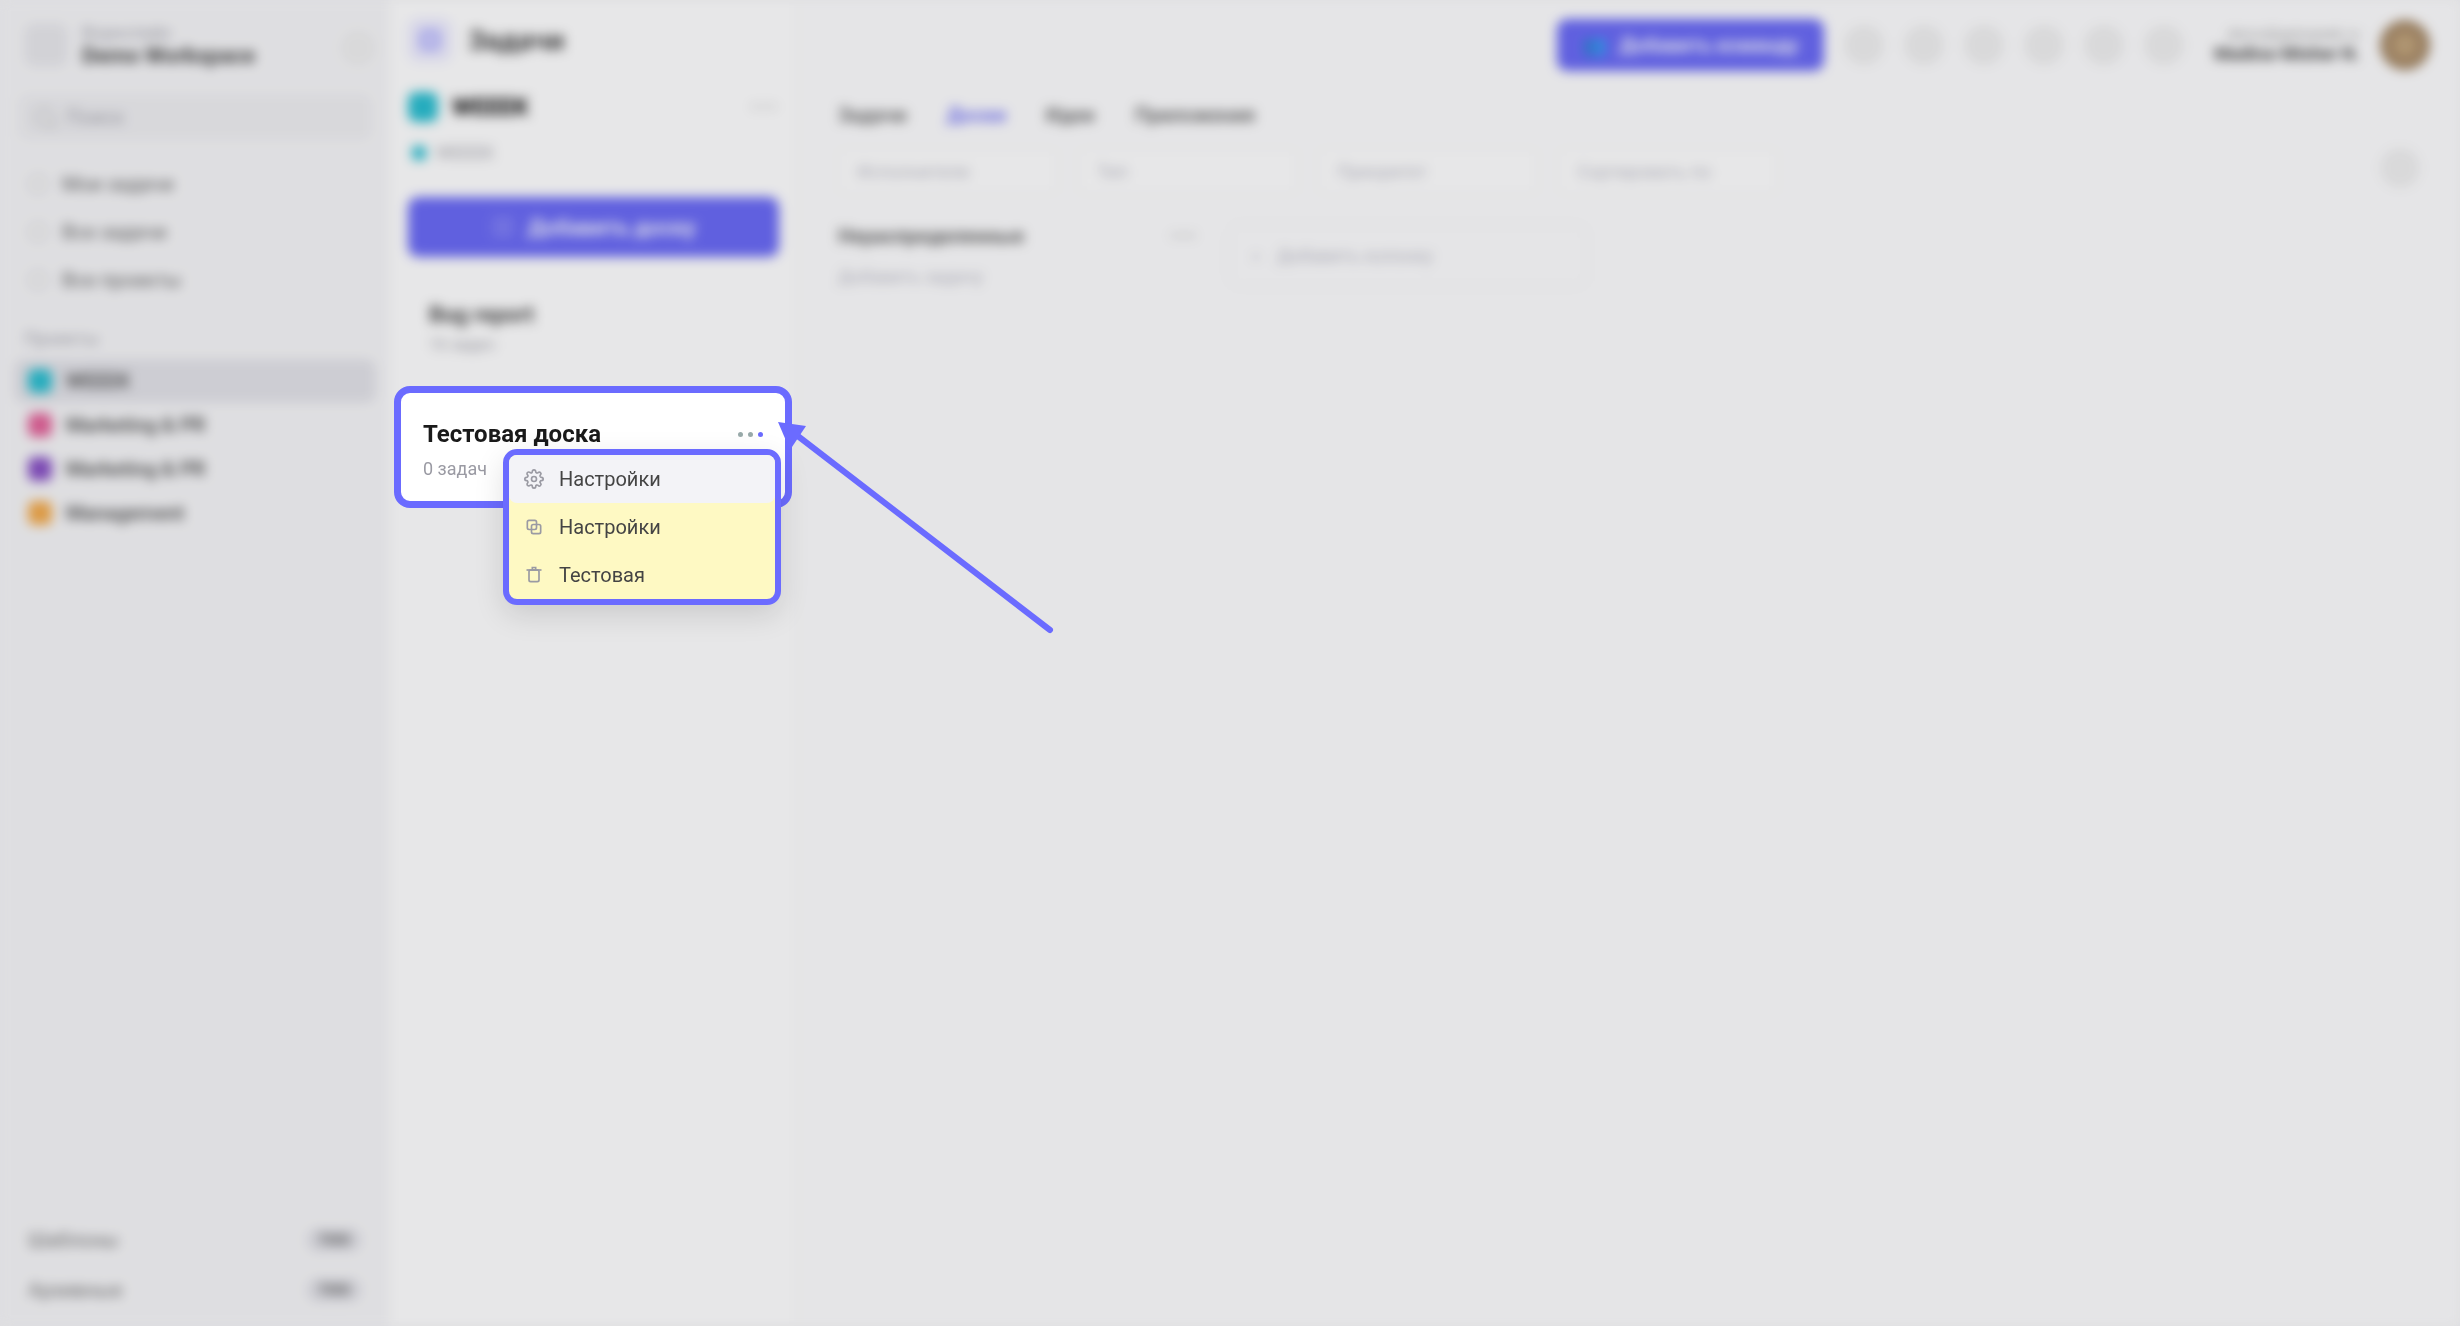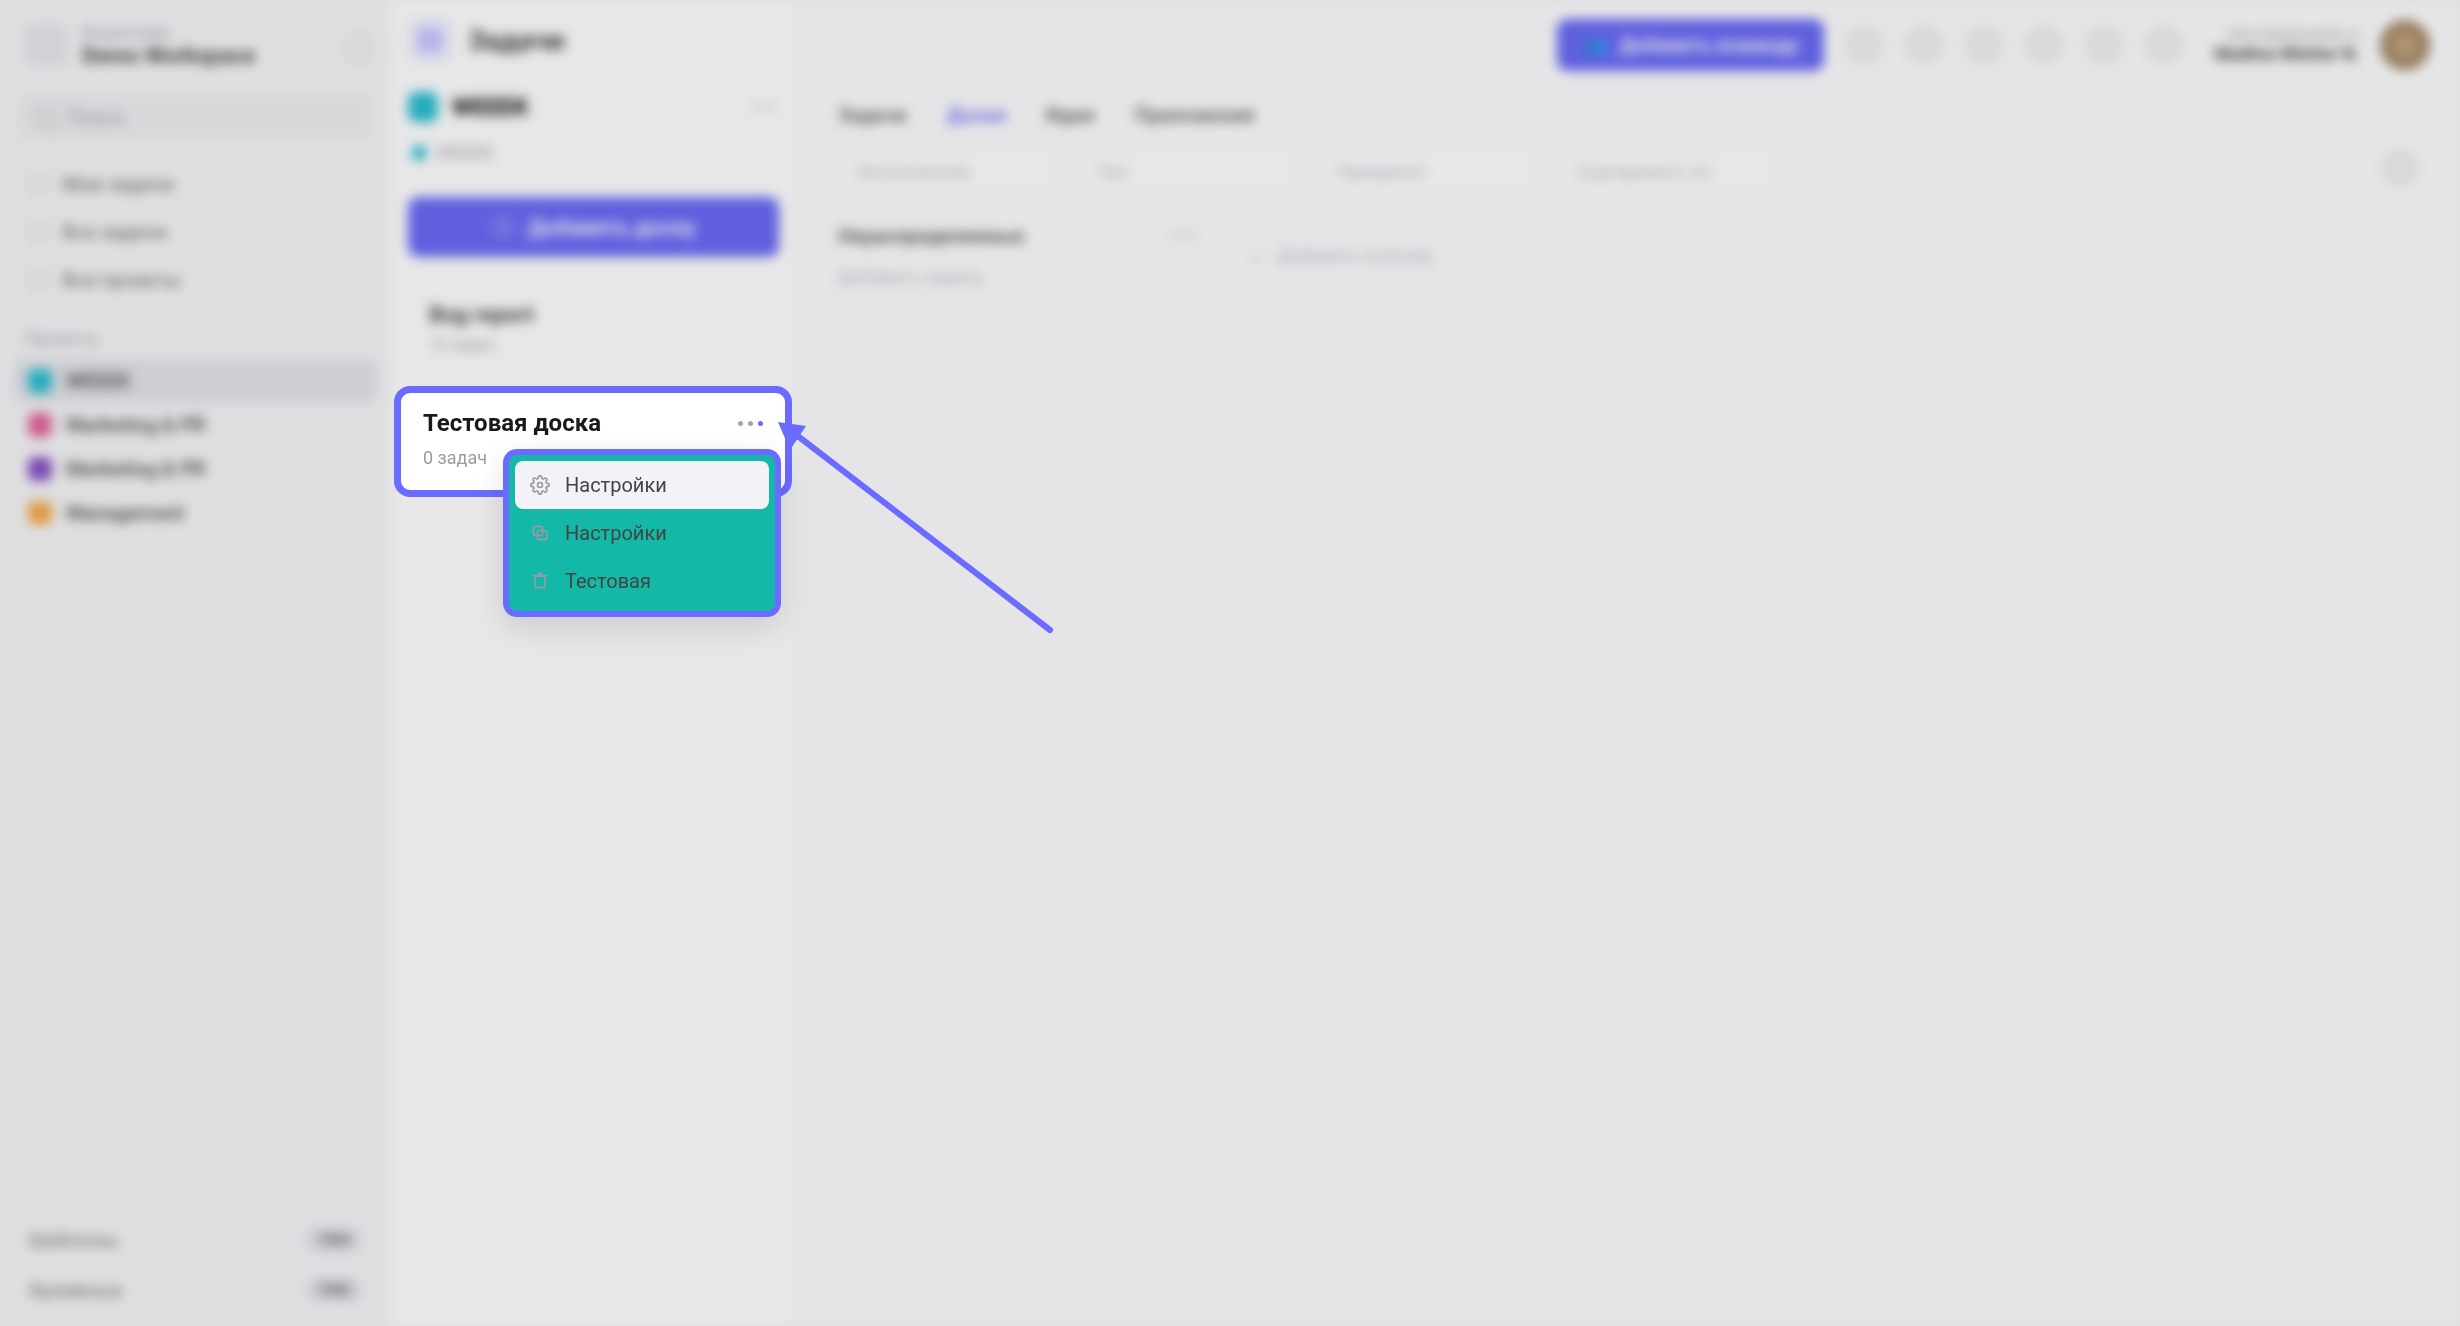--- a/index.html
+++ b/index.html
@@ -76,29 +76,29 @@
   .columns { padding: 30px 40px; display:flex; gap:30px; }
   .col { width:360px; }
   .col-head { display:flex; align-items:center; gap:10px; font-size:20px; font-weight:700; color:#555; }
   .col-head .opts { margin-left:auto; color:#bbb; letter-spacing:2px; }
   .add-col { width:360px; border:1px dashed #ddd; border-radius:10px; display:flex; align-items:center; gap:12px; padding:12px 18px; color:#b5b5c0; font-size:18px; }
   .add-card { margin-top:18px; color:#b5b5c0; font-size:18px; }
 
   
   .sharp { position: absolute; inset: 0; pointer-events: none; }
 
-  .highlight-card { position: absolute; left: 394px; top: 386px; width: 398px; border: 7px solid #6b6bff; border-radius: 16px; background: #fff; padding: 16px 22px 22px; box-shadow: 0 0 0 2px #fff inset; pointer-events: auto; }
+  .highlight-card { position: absolute; left: 394px; top: 386px; width: 398px; border: 7px solid #6b6bff; border-radius: 16px; background: #fff; padding: 27px 22px 22px; box-shadow: 0 0 0 2px #fff inset; pointer-events: auto; }
   .highlight-card .hc-row { display:flex; align-items:center; }
   .highlight-card .hc-title { font-size: 24px; font-weight: 700; color: #1a1a1a; }
   .highlight-card .hc-opts { margin-left:auto; display:flex; gap:5px; align-items:center; }
   .highlight-card .hc-opts span { width:5px; height:5px; border-radius:50%; background:#9aa; }
   .highlight-card .hc-opts span:last-child { background:#6b6bff; }
   .highlight-card .hc-sub { margin-top:10px; font-size: 18px; color:#9a9aa3; }
 
-  .menu { position:absolute; left: 503px; top: 449px; width: 278px; background:#14b8a6; border: 6px solid #6b6bff; border-top-left-radius: 4px; border-radius: 14px; padding: 6px; box-shadow: 0 10px 30px rgba(0,0,0,0.12); pointer-events:auto; }
+  .menu { position:absolute; left: 503px; top: 449px; width: 278px; background:#fef9c3; border: 6px solid #6b6bff; border-top-left-radius: 4px; border-radius: 14px; box-shadow: 0 10px 30px rgba(0,0,0,0.12); pointer-events:auto; }
   .menu-item { display:flex; align-items:center; gap:14px; padding: 12px 14px; border-radius:8px; font-size: 20px; color:#444; }
   .menu-item .mi-ic { width:22px; height:22px; color:#9a9aa3; display:flex; align-items:center; justify-content:center; }
   .menu-item.hovered { background:#f3f3f7; }
 
   .arrow { position:absolute; left: 770px; top: 410px; width: 300px; height: 250px; pointer-events:none; }
 
   svg { display:block; }
 </style>
 </head>
 <body>

